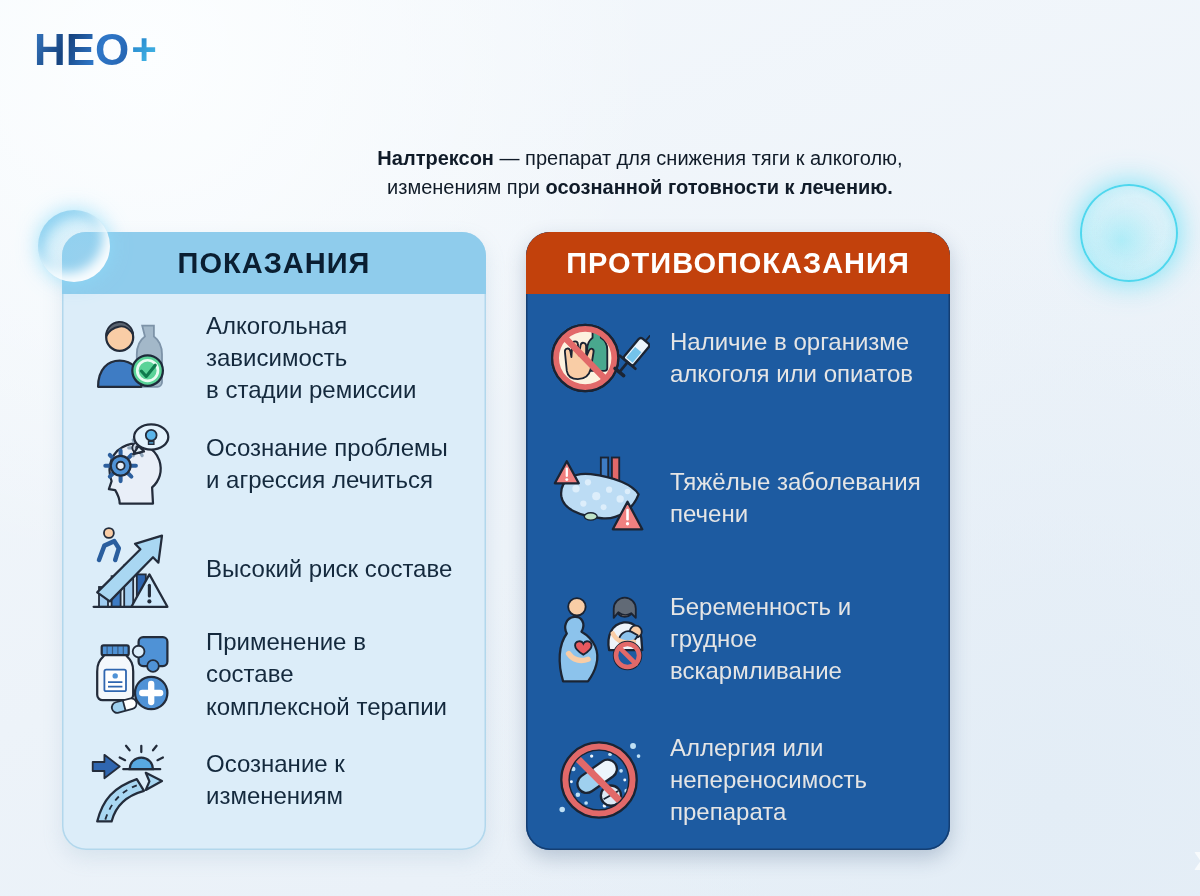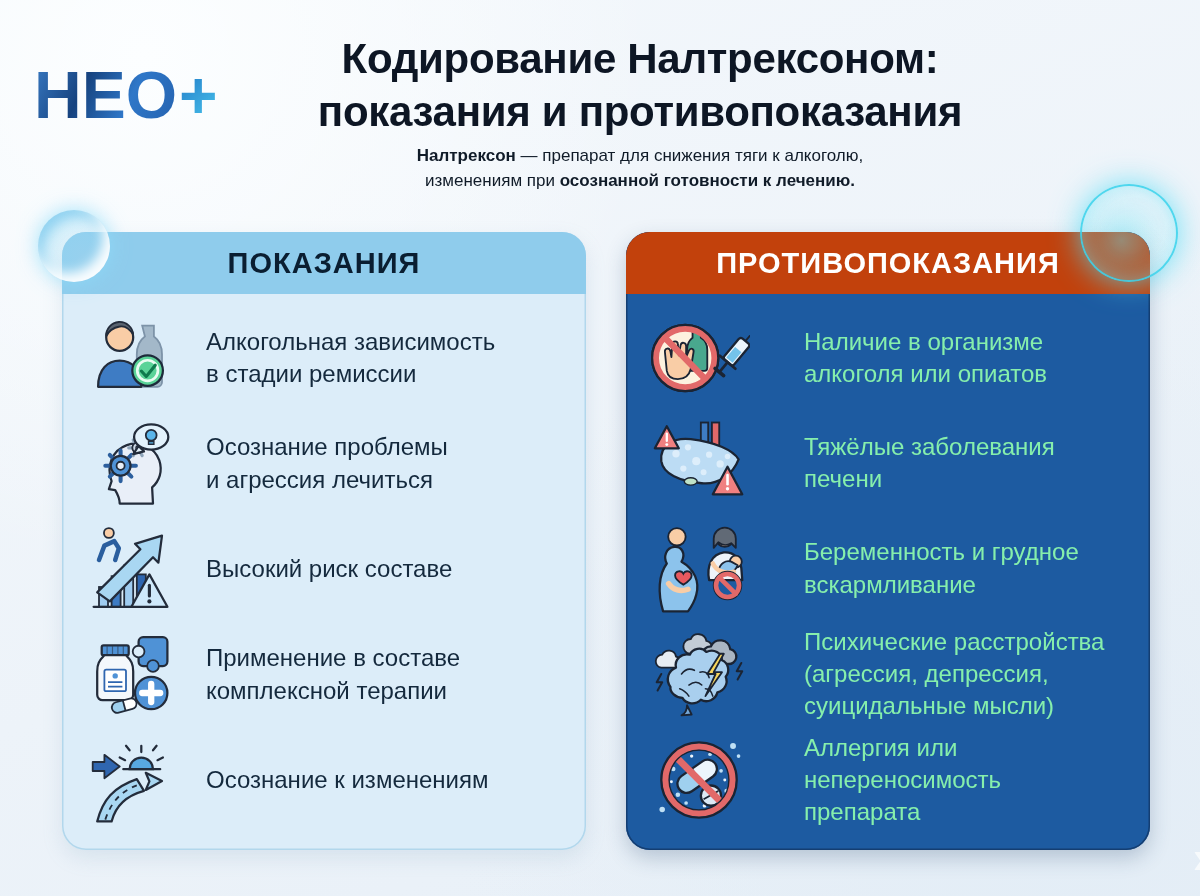--- a/index.html
+++ b/index.html
@@ -3,76 +3,72 @@
 <meta charset="utf-8">
 <style>
   html,body{margin:0;padding:0;}
   body{font-family:"Liberation Sans",sans-serif;}
   #page{position:relative;width:1200px;height:896px;overflow:hidden;
     background:
       radial-gradient(circle at 12% 6%, #fcfeff 0%, rgba(252,254,255,0) 38%),
       radial-gradient(circle at 88% 90%, #e3edf6 0%, rgba(227,237,246,0) 45%),
       linear-gradient(160deg,#f4f8fc 0%,#edf3f9 55%,#e7eff7 100%);}
   
-  .logo{position:absolute;left:34px;top:28px;font-size:66px;font-weight:800;
-    letter-spacing:0px;line-height:1;user-select:none;margin-top:34px;}
+  .logo{position:absolute;left:34px;top:28px;font-size:44px;font-weight:800;
+    letter-spacing:0px;line-height:1;user-select:none;}
   .logo-main{color:#1e5cab;}
   .logo-plus{color:#2f9fdd;margin-left:2px;}
   @supports ((-webkit-background-clip:text) or (background-clip:text)){
     .logo-main{background:linear-gradient(115deg,#3a7cc6 0%,#16437f 35%,#2f77c8 65%,#2461ad 100%);
       -webkit-background-clip:text;background-clip:text;color:transparent;}
     .logo-plus{background:linear-gradient(135deg,#1f77c6 10%,#45bce8 80%);
       -webkit-background-clip:text;background-clip:text;color:transparent;}
   }
   .title{position:absolute;left:110px;right:30px;top:32px;text-align:center;
     font-size:42px;font-weight:800;line-height:1.27;color:#0d1624;letter-spacing:-0.3px;}
   .subtitle{position:absolute;left:110px;right:30px;top:144px;text-align:center;
-    font-size:17px;line-height:1.45;color:#101b28;}
+    font-size:20px;line-height:1.45;color:#101b28;}
   .subtitle .b{font-weight:700;}
   
-  .cards{position:absolute;left:62px;top:232px;width:1088px;height:618px;display:flex;gap:40px;}
+  .cards{position:absolute;left:62px;top:232px;width:888px;height:618px;display:flex;gap:40px;}
   .card{flex:1;border-radius:24px;display:flex;flex-direction:column;overflow:hidden;}
   .left-card{background:#dcedf9;box-shadow:0 0 0 1.5px #b2d7ec inset,0 8px 20px rgba(120,160,190,.18);}
   .right-card{background:#1d5ba1;box-shadow:0 0 0 1.5px #143e72 inset,0 8px 20px rgba(40,70,110,.25);}
   .card-header{height:62px;flex-shrink:0;display:flex;align-items:center;justify-content:center;
     font-size:29px;font-weight:800;letter-spacing:1px;}
   .left-card .card-header{background:#8fccec;color:#0a1e31;}
   .right-card .card-header{background:#c2410c;color:#ffffff;}
   .card-body{flex:1;display:flex;flex-direction:column;justify-content:space-between;
     padding:16px 27px 22px 22px;}
   .item{display:flex;align-items:center;}
   .item-icon{width:102px;height:96px;flex-shrink:0;margin-right:20px;
     display:flex;align-items:center;justify-content:center;}
   .item-text{font-size:24px;line-height:1.34;white-space:pre-line;font-weight:500;}
   .left-card .item-text{color:#14293d;}
-  .right-card .item-text{color:#86efac;margin-left:34px;}
+  .right-card .item-text{color:#e5e5e5;}
   
   .bubble-left{position:absolute;left:38px;top:210px;width:72px;height:72px;border-radius:50%;
     background:radial-gradient(circle at 62% 64%, rgba(205,240,252,.12) 0%, rgba(140,215,245,.45) 75%);
     box-shadow:inset -7px -9px 12px rgba(255,255,255,.95), inset 5px 7px 12px rgba(110,195,235,.6),
       0 0 20px rgba(140,220,250,.8);z-index:5;}
   .bubble-right{position:absolute;left:1080px;top:184px;width:94px;height:94px;border-radius:50%;
     border:2.5px solid rgba(62,212,236,.9);
     background:radial-gradient(circle at 42% 58%, rgba(100,228,246,.45) 0%, rgba(100,228,246,.05) 65%);
     box-shadow:0 0 30px rgba(80,220,245,.8), inset 0 0 20px rgba(110,230,250,.55);z-index:5;}
   .chevron{position:absolute;right:-8px;top:830px;color:#fbfdfe;font-size:46px;font-weight:700;
     opacity:.85;z-index:5;}
   svg{display:block;}
 </style>
 </head>
 <body>
 
 <div id="page">
 
   <div class="logo"><span class="logo-main">НЕО</span><span class="logo-plus">+</span></div>
 
-  <div class="title">
-    <div>Кодирование Налтрексоном:</div>
-    <div>показания и противопоказания</div>
-  </div>
 
   <div class="subtitle">
     <span class="b">Налтрексон</span><span> — препарат для снижения тяги к алкоголю,</span><br>
     <span>изменениям при </span><span class="b">осознанной готовности к лечению.</span>
   </div>
 
   <div class="bubble-left"></div>
   <div class="bubble-right"></div>
   <div class="chevron">›</div>
 
@@ -256,38 +252,20 @@
               <path d="M70 44 c4 8 13 12 23 9" stroke="#f9cda6" stroke-width="5" fill="none" stroke-linecap="round"></path>
               <circle cx="86" cy="68" r="15" fill="none" stroke="#1b2433" stroke-width="2"></circle>
               <circle cx="86" cy="68" r="12.5" fill="none" stroke="#e26969" stroke-width="5"></circle>
               <path d="M77 59 L95 77" stroke="#e26969" stroke-width="5" stroke-linecap="round"></path>
             </svg>
           </div>
           <div class="item-text">Беременность и грудное
 вскармливание</div>
         </div>
 
-        <div class="item">
-          <div class="item-icon">
-            <svg width="102" height="92" viewBox="0 0 110 100">
-              <path d="M8 36 a7 7 0 0 1 7 -7 a8 8 0 0 1 15 2 a6 6 0 0 1 -2 12 H14 a7 7 0 0 1 -6 -7 z" fill="#e7edf3" stroke="#1b2433" stroke-width="2"></path>
-              <path d="M38 20 a8 8 0 0 1 8 -8 a9 9 0 0 1 17 2 a7 7 0 0 1 -2 14 H45 a8 8 0 0 1 -7 -8 z" fill="#c3ccd6" stroke="#1b2433" stroke-width="2"></path>
-              <path d="M58 30 a10 10 0 0 1 10 -10 a11 11 0 0 1 21 3 a8 8 0 0 1 -3 16 H68 a10 10 0 0 1 -10 -9 z" fill="#aab6c2" stroke="#1b2433" stroke-width="2.5"></path>
-              <path d="M24 64 c-6 -8 -2 -18 6 -21 c-2 -9 6 -16 15 -14 c3 -7 13 -9 18 -3 c8 -4 17 1 17 9 c7 3 9 12 4 18 c3 7 -1 15 -9 17 c-2 8 -11 12 -18 8 c-6 6 -16 5 -20 -2 c-7 0 -14 -6 -13 -12 z" fill="#a9cfee" stroke="#1b2433" stroke-width="2.5" stroke-linejoin="round"></path>
-              <path d="M36 50 q6 -8 14 -4 M44 62 q8 -6 14 0 M56 48 q8 -2 10 6 M34 66 q6 2 10 8 M62 66 q6 0 8 8" stroke="#1b2433" stroke-width="1.7" fill="none" stroke-linecap="round"></path>
-              <path d="M42 84 c0 6 -2 9 -6 11 l11 -1 z" fill="#76a8d8" stroke="#1b2433" stroke-width="2" stroke-linejoin="round"></path>
-              <path d="M78 28 L64 50 h9 L62 74 L80 48 h-9 L82 28 z" fill="#f6d55c" stroke="#1b2433" stroke-width="2" stroke-linejoin="round"></path>
-              <path d="M14 50 l-5 9 h6 l-5 9" stroke="#1b2433" stroke-width="2.2" fill="none" stroke-linecap="round" stroke-linejoin="round"></path>
-              <path d="M101 38 l-5 9 h6 l-5 9" stroke="#1b2433" stroke-width="2.2" fill="none" stroke-linecap="round" stroke-linejoin="round"></path>
-            </svg>
-          </div>
-          <div class="item-text">Психические расстройства
-(агрессия, депрессия,
-суицидальные мысли)</div>
-        </div>
 
         <div class="item">
           <div class="item-icon">
             <svg width="94" height="92" viewBox="0 0 100 100">
               <g fill="#bfe0f5">
                 <circle cx="22" cy="38" r="2.5"></circle>
                   <circle cx="30" cy="29" r="2"></circle>
                   <circle cx="62" cy="22" r="2"></circle>
                 <circle cx="74" cy="40" r="2"></circle>
                   <circle cx="27" cy="66" r="2.5"></circle>

